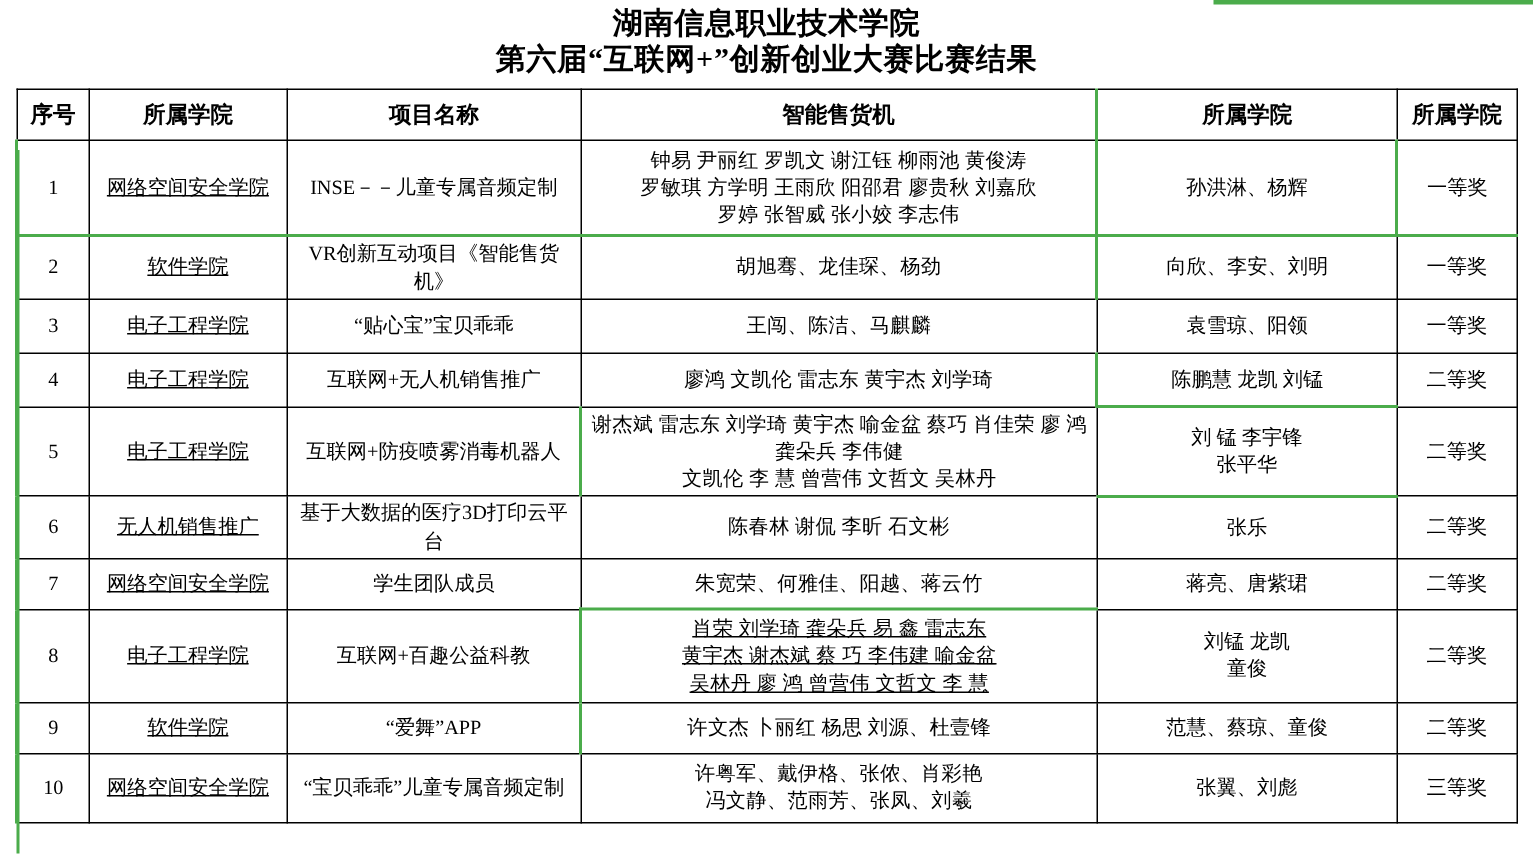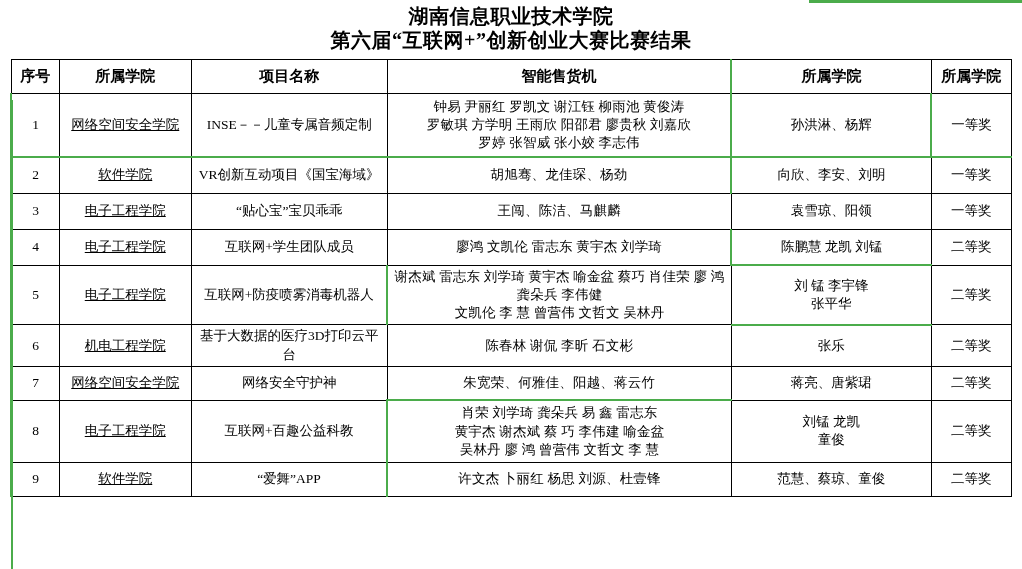--- a/index.html
+++ b/index.html
@@ -55,21 +55,21 @@
   td.col-no { font-size: 13.5px; }
   td.col-college { font-size: 13.5px; text-decoration: underline; }
   td.col-project { font-size: 13.5px; }
   td.col-members { font-size: 13.5px; letter-spacing: 0.2px; }
   td.col-teacher { font-size: 13.5px; }
   td.col-award { font-size: 13.5px; }
 
   
   .hl-left { border-left: 2px solid #4bac4b !important; }
   .hl-right { border-right: 2px solid #4bac4b !important; }
-  .hl-top { border-top: 2px solid #4bac4b !important; }
+  .hl-top { border-top: 2px solid #4bac4b !important; text-decoration: underline; }
   .hl-bottom { border-bottom: 2px solid #4bac4b !important; }
 
   .topbar-green {
     position: absolute;
     top: 0; left: 809px;
     width: 213px; height: 3px;
     background: #4bac4b;
   }
   .leftedge-green {
     position: absolute;
@@ -120,68 +120,68 @@
         <td class="col-members members-multi hl-bottom">钟易  尹丽红  罗凯文  谢江钰  柳雨池  黄俊涛
 罗敏琪  方学明  王雨欣   阳邵君  廖贵秋  刘嘉欣
 罗婷  张智威  张小姣  李志伟</td>
         <td class="col-teacher hl-left hl-right hl-bottom">孙洪淋、杨辉</td>
         <td class="col-award hl-bottom">一等奖</td>
       </tr>
 
       <tr style="height:36px">
         <td class="col-no hl-left">2</td>
         <td class="col-college">软件学院</td>
-        <td class="col-project">VR创新互动项目《国宝海域》</td>
+        <td class="col-project">VR创新互动项目《智能售货机》</td>
         <td class="col-members">胡旭骞、龙佳琛、杨劲</td>
         <td class="col-teacher hl-left">向欣、李安、刘明</td>
         <td class="col-award">一等奖</td>
       </tr>
 
       <tr style="height:36px">
         <td class="col-no hl-left">3</td>
         <td class="col-college">电子工程学院</td>
         <td class="col-project">“贴心宝”宝贝乖乖</td>
         <td class="col-members">王闯、陈洁、马麒麟</td>
         <td class="col-teacher">袁雪琼、阳领</td>
         <td class="col-award">一等奖</td>
       </tr>
 
       <tr style="height:36px">
         <td class="col-no hl-left">4</td>
         <td class="col-college">电子工程学院</td>
-        <td class="col-project">互联网+学生团队成员</td>
+        <td class="col-project">互联网+无人机销售推广</td>
         <td class="col-members">廖鸿  文凯伦  雷志东  黄宇杰  刘学琦</td>
         <td class="col-teacher hl-left hl-bottom">陈鹏慧  龙凯  刘锰</td>
         <td class="col-award">二等奖</td>
       </tr>
 
       <tr style="height:50px">
         <td class="col-no hl-left">5</td>
         <td class="col-college">电子工程学院</td>
         <td class="col-project">互联网+防疫喷雾消毒机器人</td>
         <td class="col-members members-multi hl-left">谢杰斌   雷志东   刘学琦   黄宇杰   喻金盆   蔡巧    肖佳荣   廖  鸿   龚朵兵   李伟健
 文凯伦   李  慧   曾营伟   文哲文   吴林丹</td>
         <td class="col-teacher members-multi hl-bottom">刘  锰     李宇锋
 张平华</td>
         <td class="col-award">二等奖</td>
       </tr>
 
       <tr style="height:34px">
         <td class="col-no hl-left">6</td>
-        <td class="col-college">机电工程学院</td>
+        <td class="col-college">无人机销售推广</td>
         <td class="col-project">基于大数据的医疗3D打印云平台</td>
         <td class="col-members">陈春林  谢侃    李昕   石文彬</td>
         <td class="col-teacher">张乐</td>
         <td class="col-award">二等奖</td>
       </tr>
 
       <tr style="height:34px">
         <td class="col-no hl-left">7</td>
         <td class="col-college">网络空间安全学院</td>
-        <td class="col-project">网络安全守护神</td>
+        <td class="col-project">学生团队成员</td>
         <td class="col-members">朱宽荣、何雅佳、阳越、蒋云竹</td>
         <td class="col-teacher">蒋亮、唐紫珺</td>
         <td class="col-award">二等奖</td>
       </tr>
 
       <tr style="height:62px">
         <td class="col-no hl-left">8</td>
         <td class="col-college">电子工程学院</td>
         <td class="col-project">互联网+百趣公益科教</td>
         <td class="col-members members-multi hl-left hl-top">肖荣   刘学琦    龚朵兵   易  鑫     雷志东
@@ -194,16 +194,25 @@
 
       <tr style="height:34px">
         <td class="col-no hl-left">9</td>
         <td class="col-college">软件学院</td>
         <td class="col-project">“爱舞”APP</td>
         <td class="col-members hl-left">许文杰  卜丽红  杨思  刘源、杜壹锋</td>
         <td class="col-teacher">范慧、蔡琼、童俊</td>
         <td class="col-award">二等奖</td>
       </tr>
 
+      <tr style="height:46px">
+        <td class="col-no hl-left">10</td>
+        <td class="col-college">网络空间安全学院</td>
+        <td class="col-project">“宝贝乖乖”儿童专属音频定制</td>
+        <td class="col-members members-multi">许粤军、戴伊格、张侬、肖彩艳
+冯文静、范雨芳、张凤、刘羲</td>
+        <td class="col-teacher">张翼、刘彪</td>
+        <td class="col-award">三等奖</td>
+      </tr>
 
     </tbody>
   </table>
 </div>
 
 </body></html>

